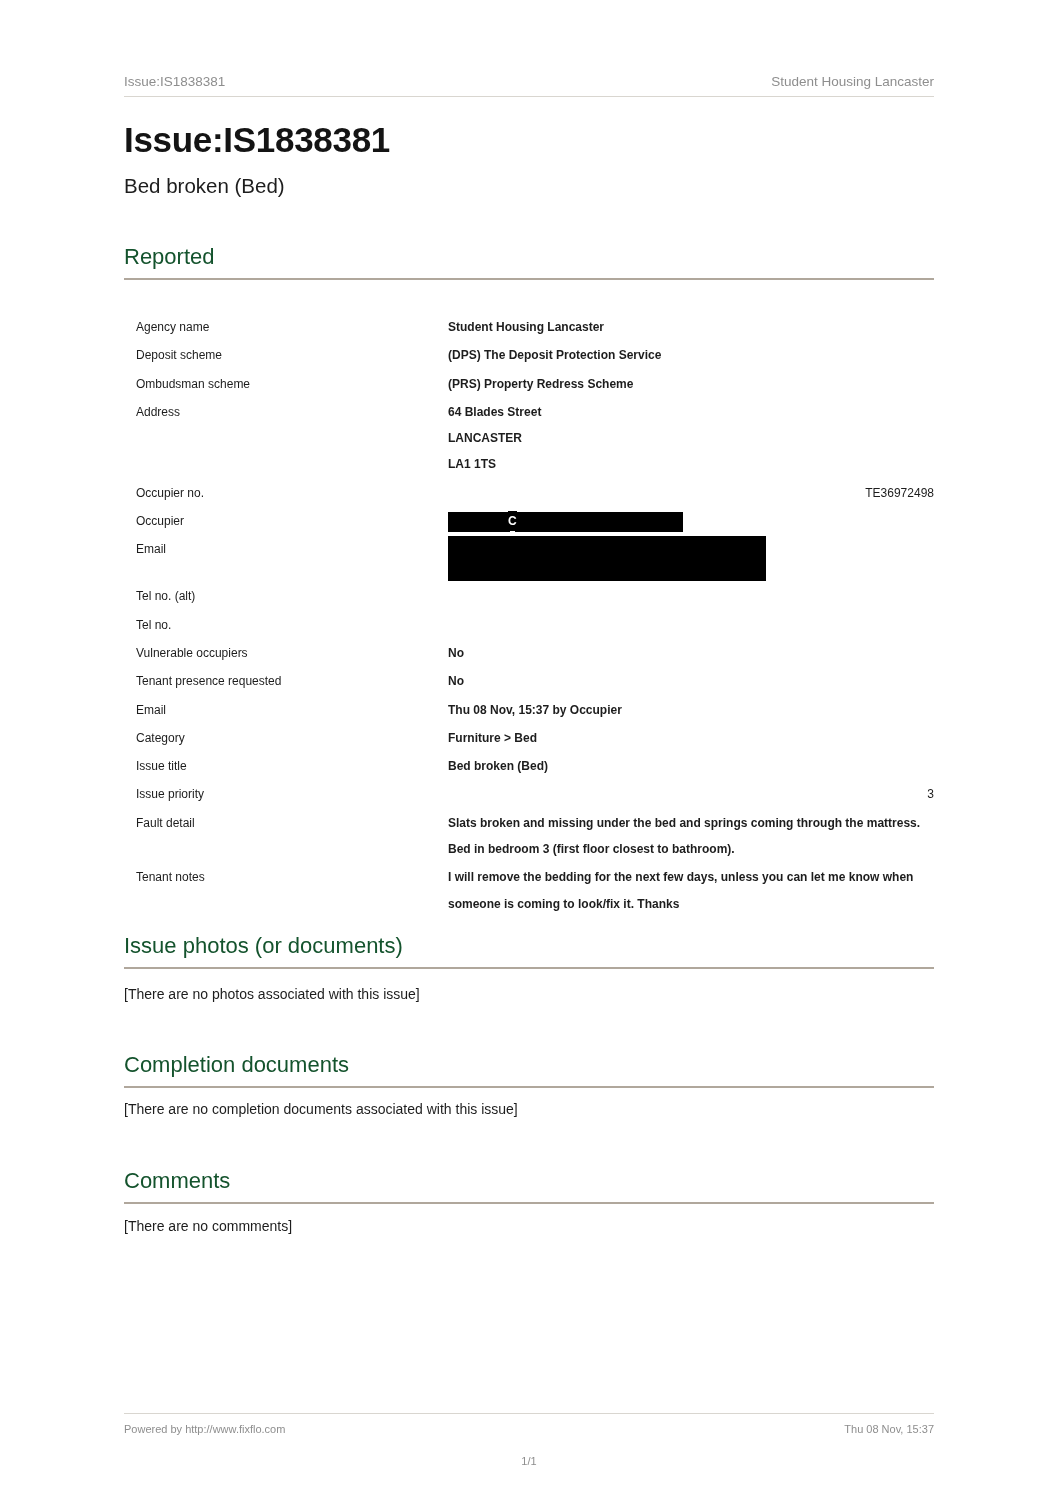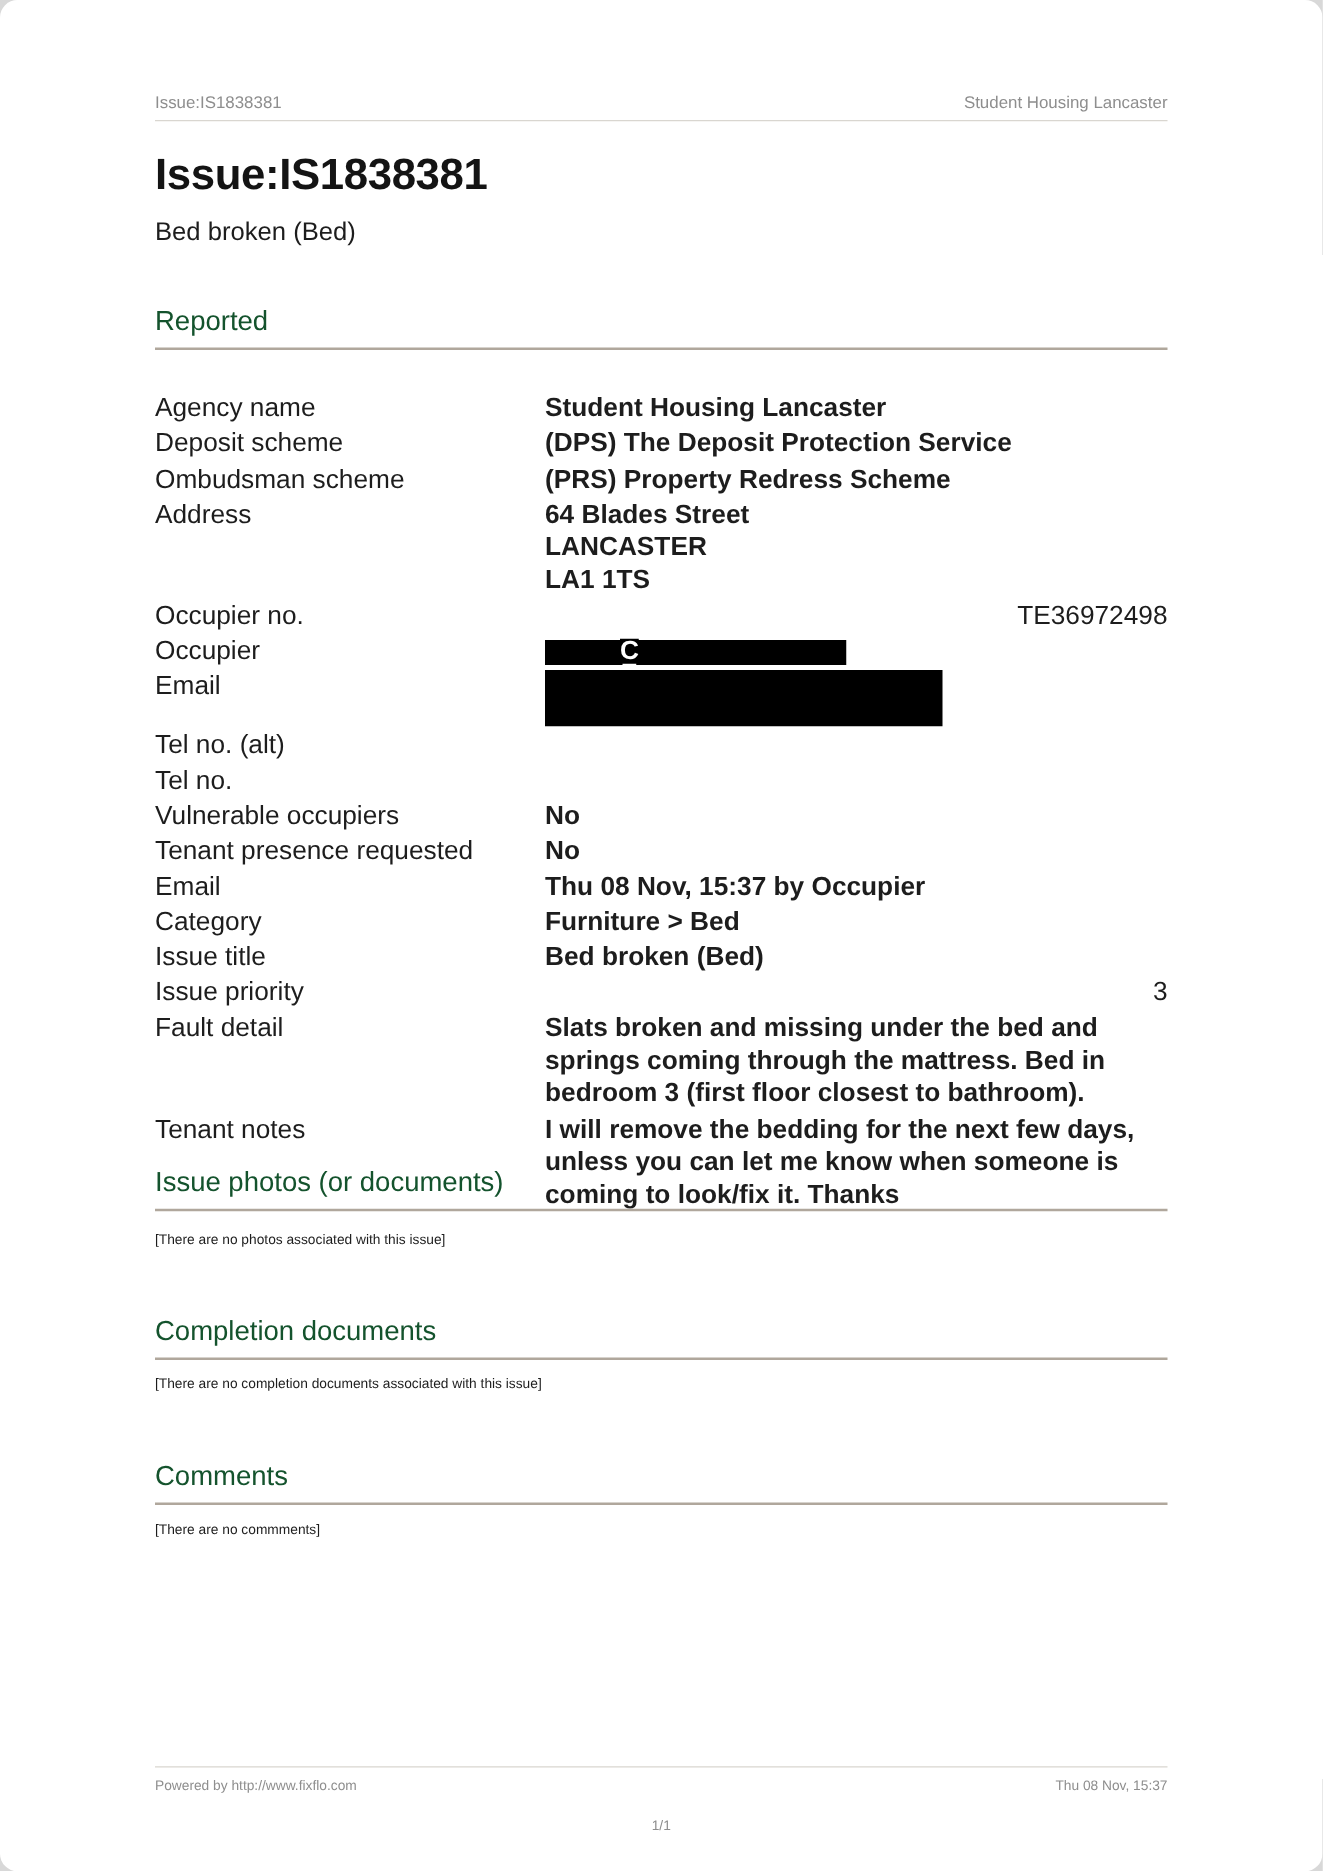--- a/index.html
+++ b/index.html
@@ -11,21 +11,20 @@
     font-family: "Liberation Sans", sans-serif;
   }
   .page {
     width: 1058px;
     height: 1497px;
     background: #ffffff;
     margin: 0 auto;
     position: relative;
     box-sizing: border-box;
     overflow: hidden;
-    border-radius: 14px;
   }
   .page-inner {
     position: absolute;
     left: 124px;
     right: 124px;
     top: 0;
     bottom: 0;
   }
   
   .run-head {
@@ -66,35 +65,35 @@
     color: #14532d;
     border-bottom: 2px solid #b0a79c;
     padding-bottom: 8px;
   }
   .sec-reported   { position: absolute; top: 244px;  left: 0; right: 0; }
   .sec-photos     { position: absolute; top: 933px;  left: 0; right: 0; }
   .sec-completion { position: absolute; top: 1052px; left: 0; right: 0; }
   .sec-comments   { position: absolute; top: 1168px; left: 0; right: 0; }
 
   .empty-note {
-    font-size: 11px;
+    font-size: 14px;
     color: #1d1d1d;
   }
   .note-photos     { position: absolute; top: 986px;  left: 0; }
   .note-completion { position: absolute; top: 1101px; left: 0; }
   .note-comments   { position: absolute; top: 1218px; left: 0; }
 
   
   .details {
     position: absolute;
     top: 314px;
-    left: 0;
+    left: 12px;
     right: 0;
     border-collapse: collapse;
-    font-size: 21px;
+    font-size: 12px;
     color: #1d1d1d;
   }
   .details td {
     vertical-align: top;
     padding: 0 0 2px 0;
     line-height: 26.3px;
   }
   .details td.label {
     width: 312px;
     font-weight: normal;

